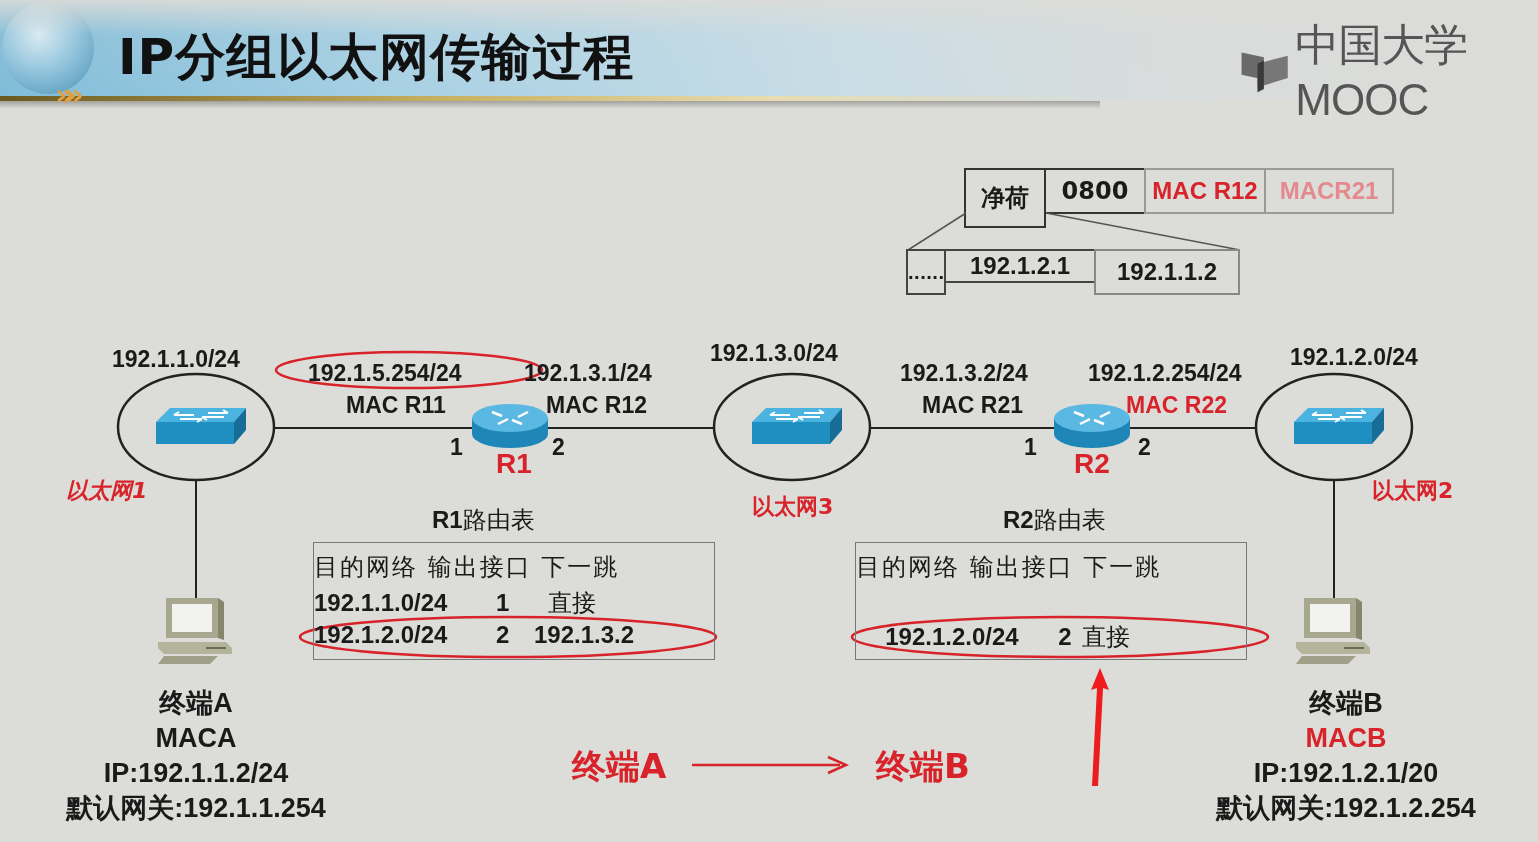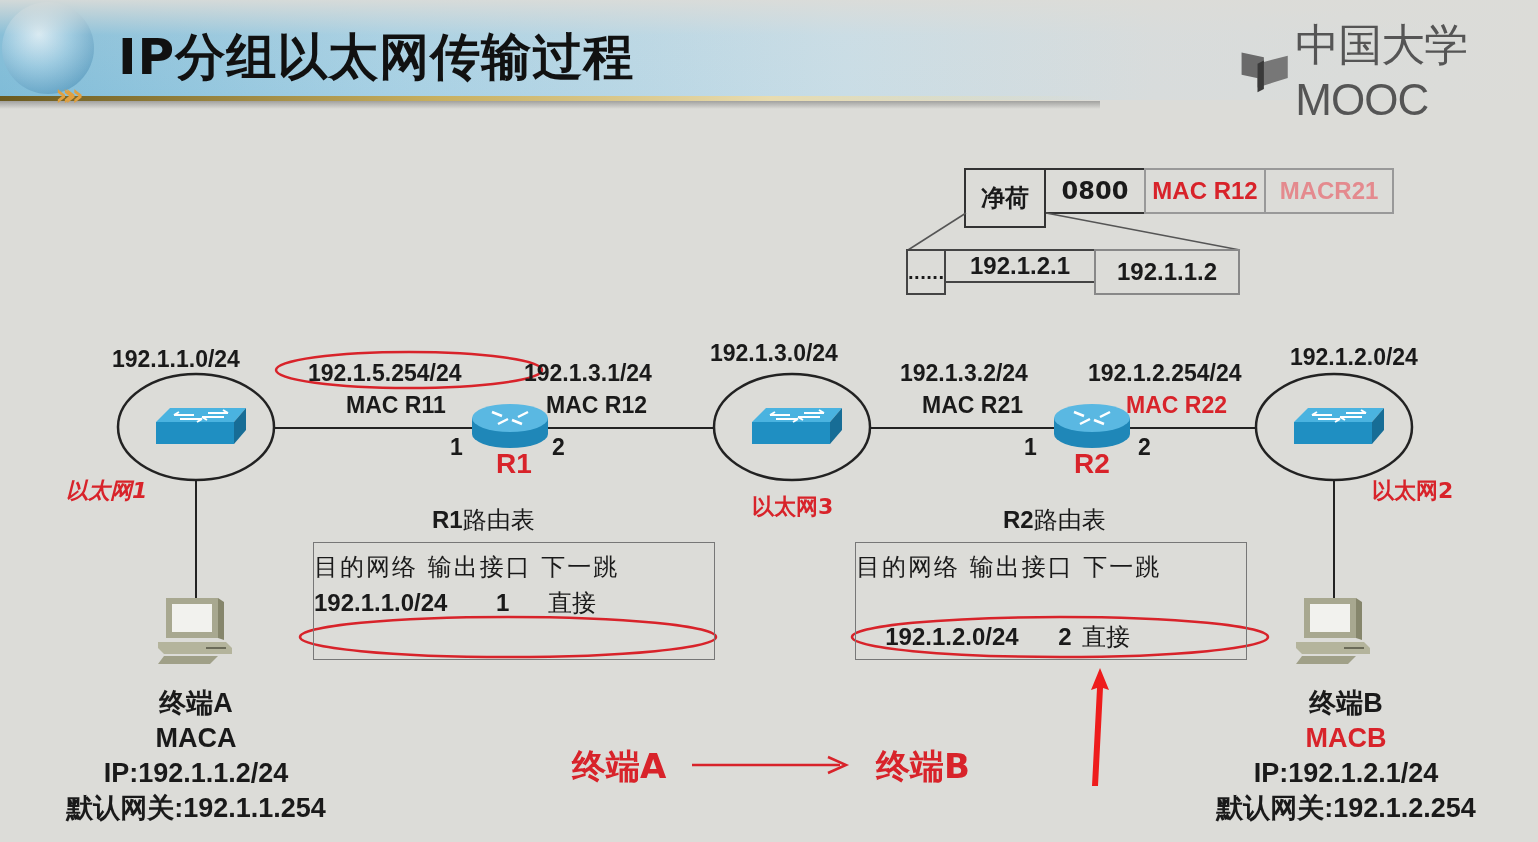--- a/index.html
+++ b/index.html
@@ -179,20 +179,23 @@
 <div class="lbl red" style="left:1074px;top:448px;font-size:28px;">R2</div>
 
 <div class="rt-title" style="left:432px;top:504px;">
   <b>R1</b><span>路由表</span>
 </div>
 <div class="rt-box" style="left:313px;top:542px;width:402px;height:118px;">
   <div class="rt-row rt-head" style="top:8px;font-family:'DejaVu Sans',sans-serif;">目的网络 输出接口 下一跳</div>
   <div class="rt-row" style="top:44px;">
     <span style="display:inline-block;width:182px;">192.1.1.0/24</span><span style="display:inline-block;width:52px;">1</span><span style="font-weight:normal;font-family:'DejaVu Sans',sans-serif;">直接</span>
   </div>
+  <div class="rt-row" style="top:78px;">
+    <span style="display:inline-block;width:182px;">192.1.2.0/24</span><span style="display:inline-block;width:38px;">2</span><span>192.1.3.2</span>
+  </div>
 </div>
 
 <div class="rt-title" style="left:988px;top:504px;margin-left:15px;">
   <b>R2</b><span>路由表</span>
 </div>
 <div class="rt-box" style="left:855px;top:542px;width:392px;height:118px;">
   <div class="rt-row rt-head" style="top:8px;font-family:'DejaVu Sans',sans-serif;">目的网络 输出接口 下一跳</div>
   <div class="rt-row" style="top:78px;text-align:center;">
     <span style="display:inline-block;width:192px;">192.1.2.0/24</span><span style="display:inline-block;width:34px;">2</span><span style="font-weight:normal;font-family:'DejaVu Sans',sans-serif;">直接</span>
   </div>
@@ -217,18 +220,18 @@
 
 <div class="host-text" style="left:46px;top:686px;width:300px;">
   <div>终端A</div>
   <div>MACA</div>
   <div>IP:192.1.1.2/24</div>
   <div>默认网关:192.1.1.254</div>
 </div>
 <div class="host-text" style="left:1196px;top:686px;width:300px;">
   <div>终端B</div>
   <div class="red">MACB</div>
-  <div>IP:192.1.2.1/24</div>
+  <div>IP:192.1.2.1/20</div>
   <div>默认网关:192.1.2.254</div>
 </div>
 
 <div class="flow" style="left:572px;top:744px;">终端A</div>
 <div class="flow" style="left:876px;top:744px;">终端B</div>
 
 </body></html>

